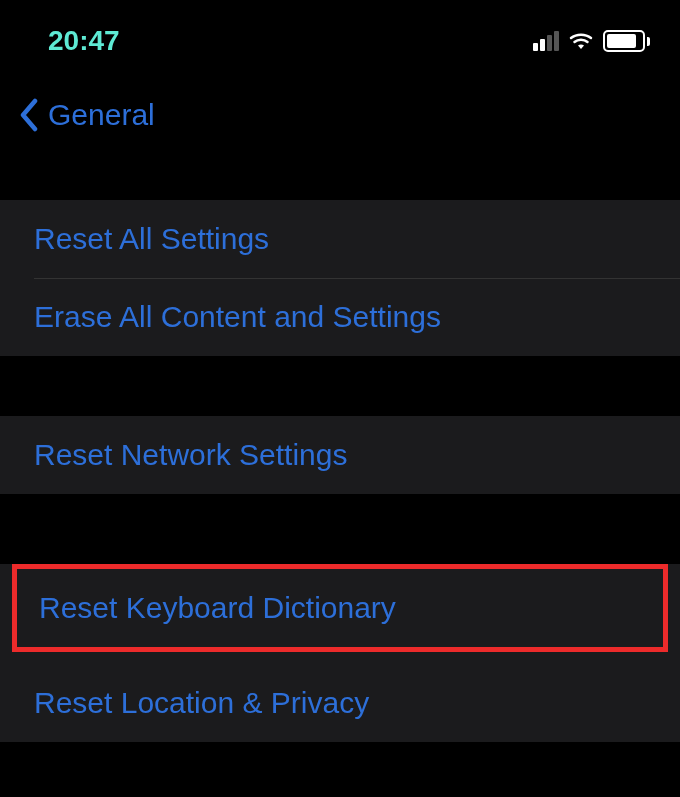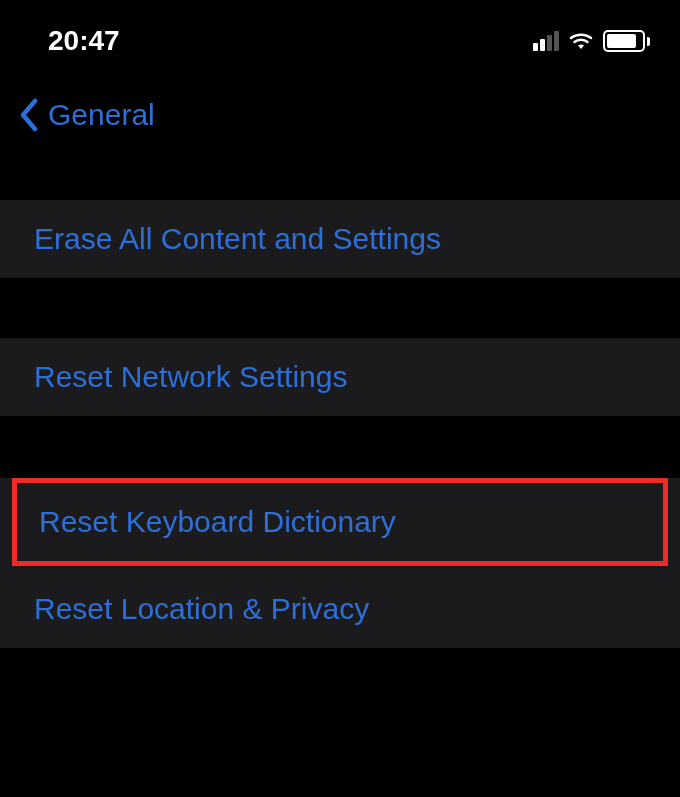--- a/index.html
+++ b/index.html
@@ -18,21 +18,21 @@
     .status-bar {
       display: flex;
       justify-content: space-between;
       align-items: center;
       padding: 22px 30px 10px 48px;
       height: 70px;
     }
     .time {
       font-size: 28px;
       font-weight: 600;
-      color: #ffffff;
+      color: #5eead4;
     }
     .status-icons {
       display: flex;
       align-items: center;
       gap: 8px;
     }
     .signal-bars {
       display: flex;
       align-items: flex-end;
       gap: 2px;
@@ -123,21 +123,21 @@
       content: "";
       position: absolute;
       top: 0;
       left: 34px;
       right: 0;
       height: 1px;
       background: #333;
     }
     .highlight-box {
       border: 5px solid #ed2b2b;
-      margin: 4px 12px;
+      margin: 12px 12px;
     }
     .highlight-box .row {
       padding-left: 22px;
     }
   </style>
 </head>
 <body>
 
 <div class="status-bar">
   <div class="time">20:47</div>
@@ -167,20 +167,21 @@
     <svg class="chevron-left" viewBox="0 0 22 34">
       <polyline points="17,3 5,17 17,31" stroke="#2d6fd9" stroke-width="4.5" fill="none" stroke-linecap="round" stroke-linejoin="round"></polyline>
     </svg>
     <span>General</span>
   </div>
 </div>
 
 <div class="spacer" style="height:50px"></div>
 
 <div class="group">
+  <div class="row">Reset All Settings</div>
   <div class="row">Erase All Content and Settings</div>
 </div>
 
 <div class="spacer" style="height:60px"></div>
 
 <div class="group">
   <div class="row">Reset Network Settings</div>
 </div>
 
 <div class="spacer" style="height:58px"></div>

